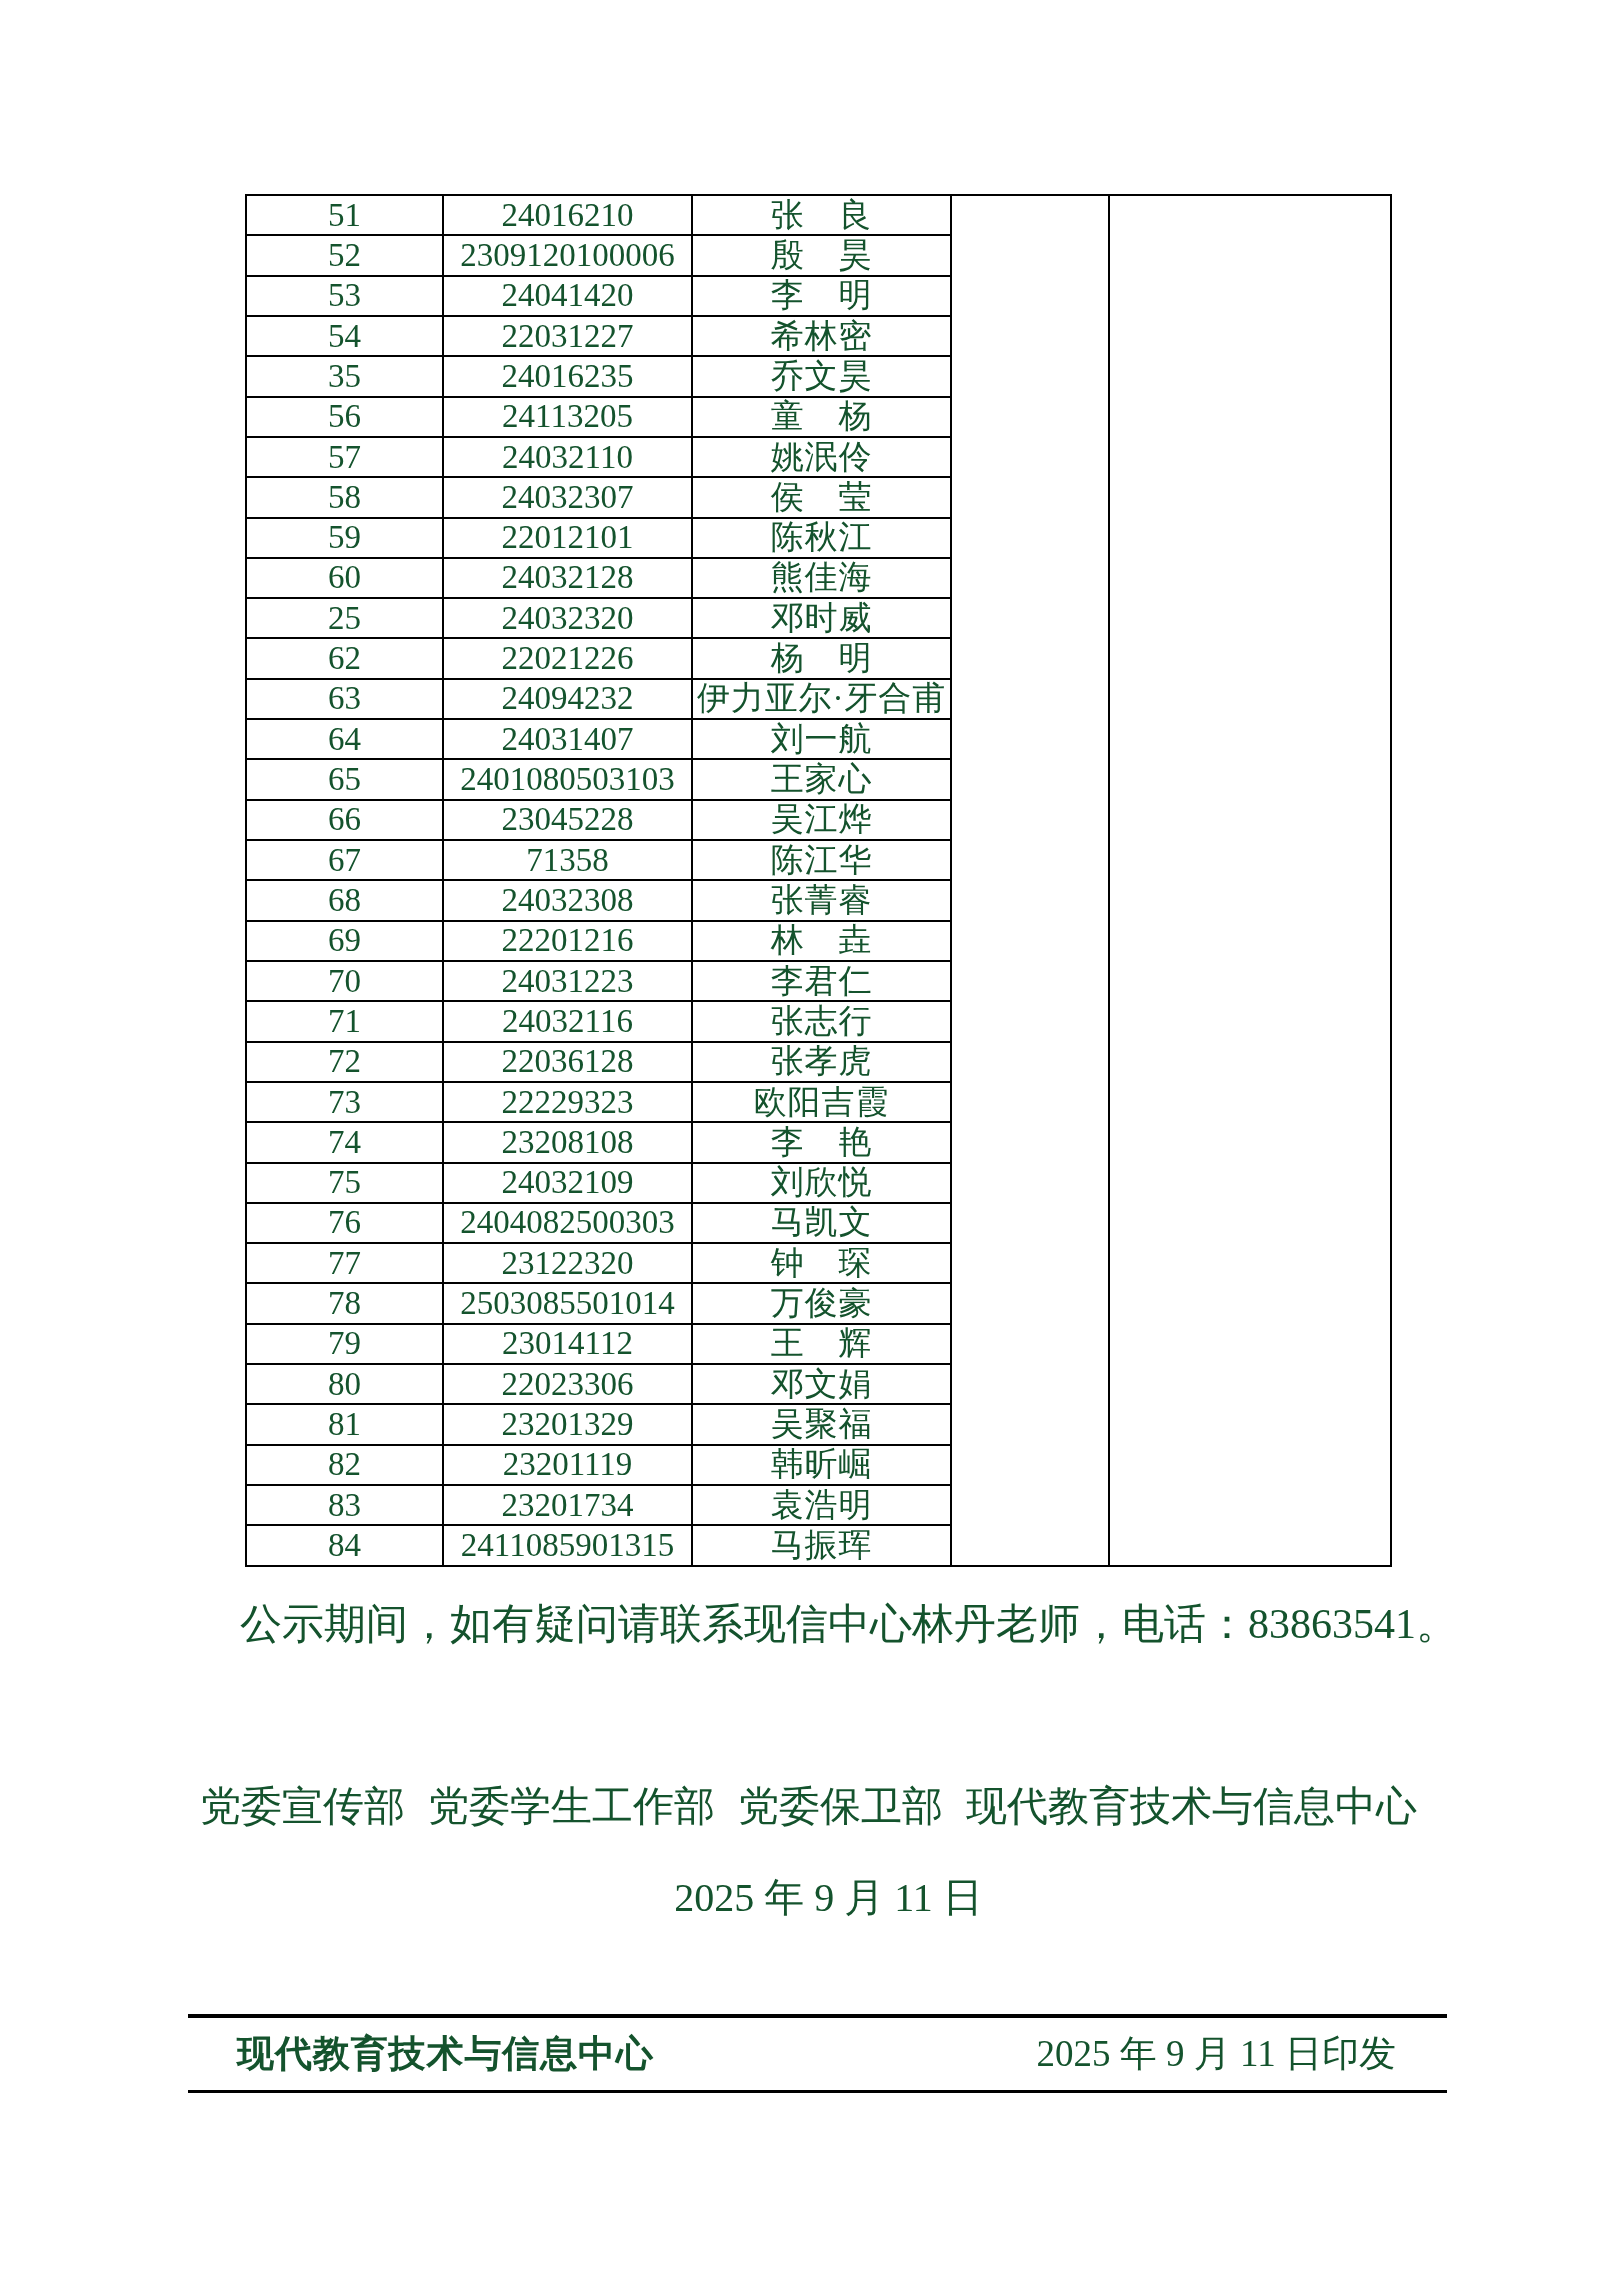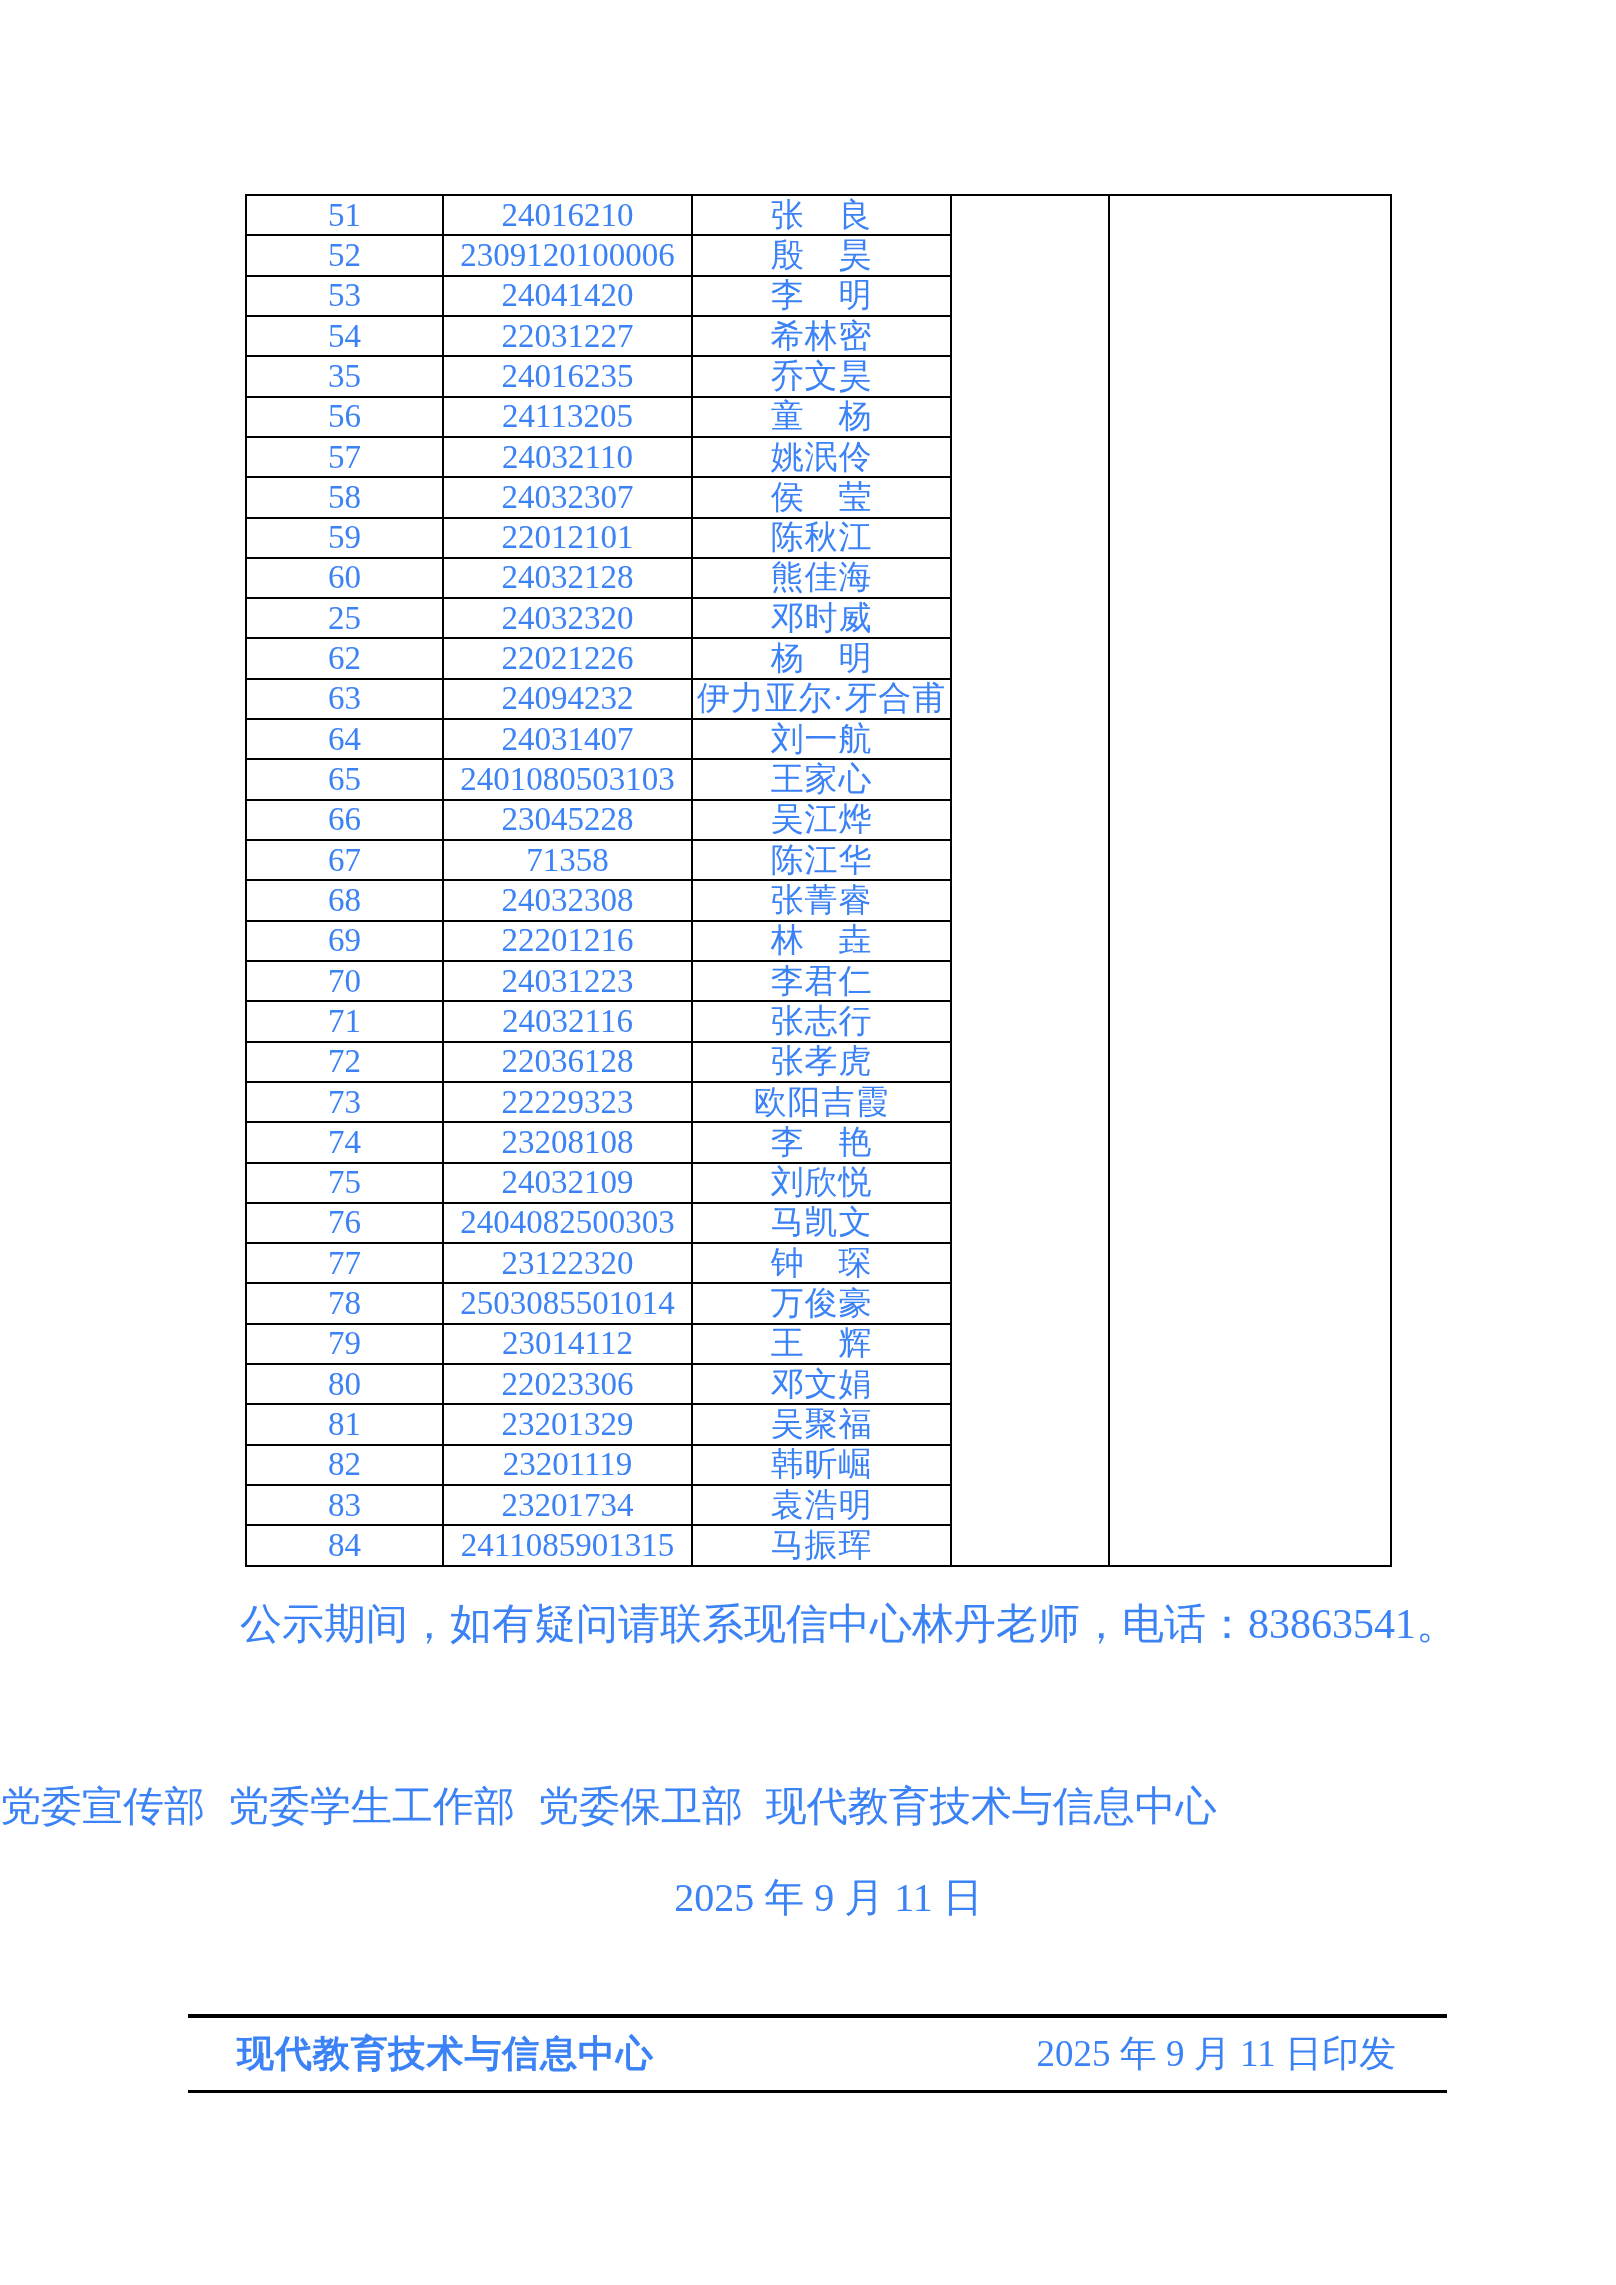--- a/index.html
+++ b/index.html
@@ -1,20 +1,20 @@
 <!DOCTYPE html>
 <html style="font-size:14.5px"><head>
 <meta charset="utf-8">
 <style>
   html,body{margin:0;padding:0;background:#ffffff;}
   .page{
     position:relative;
     width:1617px;height:2285px;
     background:#ffffff;
-    color:#3b82f6;
+    color:#14532d;
     font-family:"Liberation Serif","DejaVu Serif",serif;
     overflow:hidden;
   }
   
   .award-table{
     position:absolute;
     left:245px;top:194px;
     width:1145px;height:1373px;
     border-collapse:collapse;
     table-layout:fixed;
@@ -35,21 +35,21 @@
   .notes{
     position:absolute;
     left:156px;top:1591px;width:1321px;
     font-size:42px;line-height:66px;
   }
   .notes p{margin:0;text-indent:2em;}
   
   .signature{
     position:absolute;
     left:0;top:1775px;width:100%;
-    text-align:left;
+    text-align:center;
     font-size:41px;line-height:63px;
     word-spacing:12.7px;
     white-space:nowrap;
   }
   .doc-date{
     position:absolute;
     left:20px;top:1866px;width:100%;
     text-align:center;
     font-size:40px;line-height:63px;
     white-space:nowrap;

